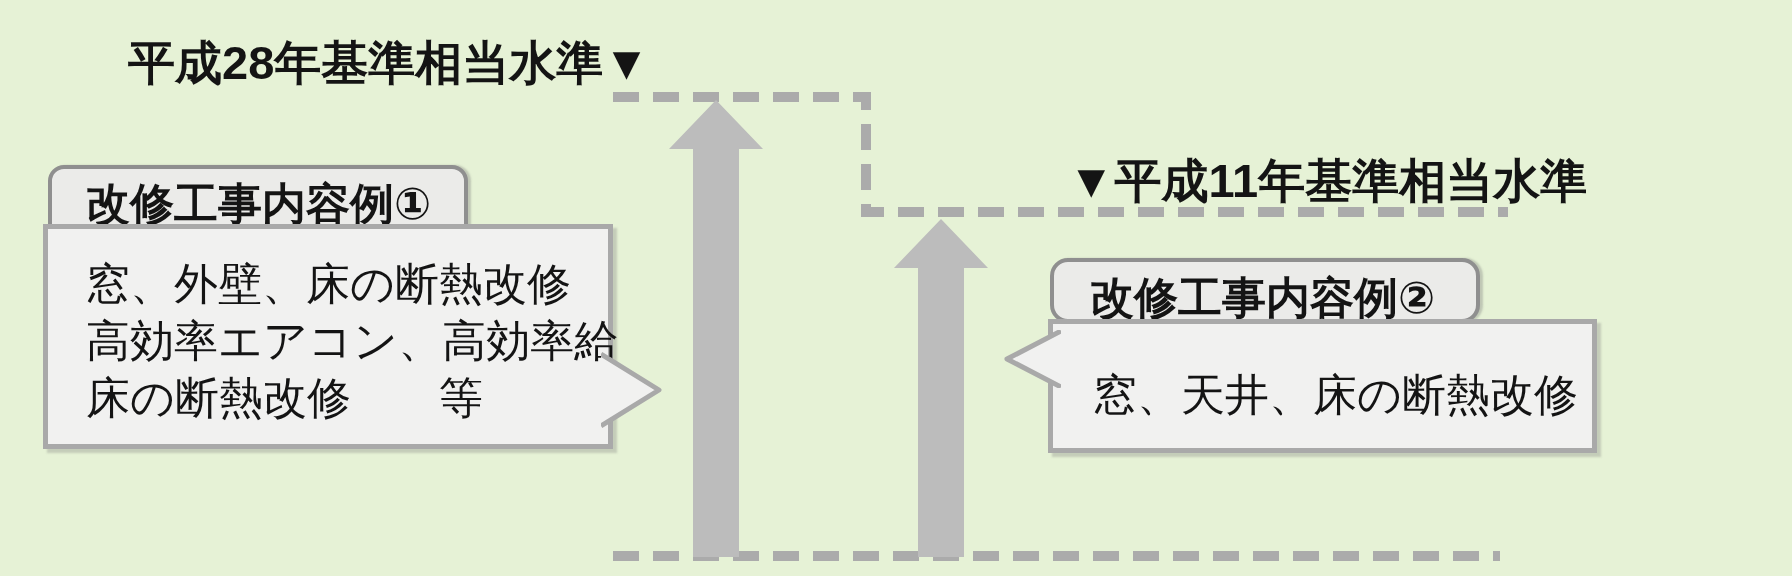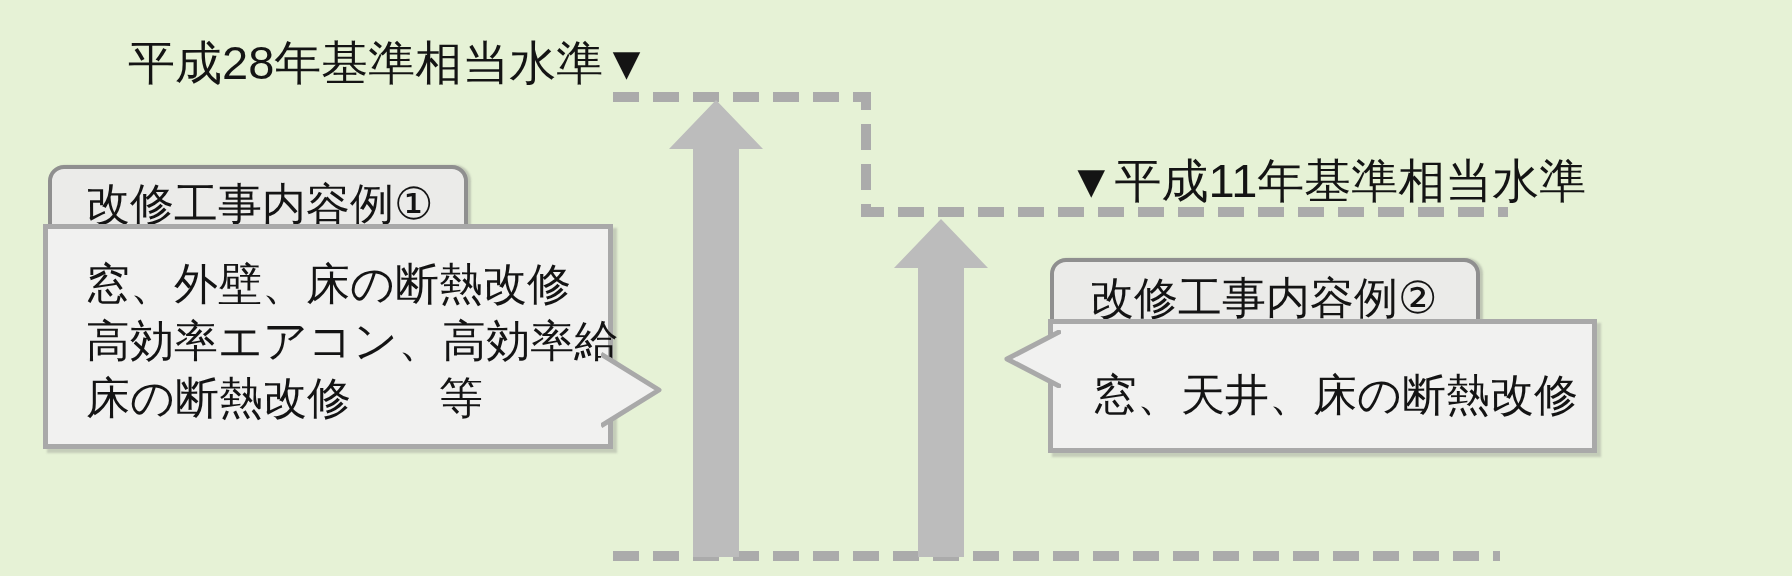--- a/index.html
+++ b/index.html
@@ -12,40 +12,40 @@
   #stage {
     position: relative;
     width: 1792px; height: 576px;
     background: #e6f2d6;
   }
   #lines-layer {
     position: absolute; left: 0; top: 0; z-index: 1;
   }
   .level-label {
     position: absolute; z-index: 2;
-    font-size: 47px; font-weight: 400; color: #141414;
+    font-size: 47px; font-weight: 700; color: #141414;
     line-height: 50px; white-space: nowrap;
     letter-spacing: 0px;
   }
   #label-h28 { left: 128px; top: 38px; }
   #label-h11 { left: 1068px; top: 156px; }
   #label-h4  { left: 1060px; top: 497px; }
 
   .callout-tab {
     position: absolute; z-index: 3;
     box-sizing: border-box;
     background: #ebebe9;
     border: 4px solid #8f8f8f;
     border-radius: 16px 16px 0 0;
-    font-size: 44px; font-weight: 400; color: #141414;
+    font-size: 44px; font-weight: 700; color: #141414;
     white-space: nowrap;
     box-shadow: 3px 0 2px rgba(120,120,120,0.35);
   }
   #tab-1 { left: 48px;  top: 165px; width: 420px; height: 64px; padding: 6px 0 0 34px; }
-  #tab-2 { left: 1050px; top: 258px; width: 430px; height: 65px; padding: 7px 0 0 36px; }
+  #tab-2 { left: 1050px; top: 258px; width: 430px; height: 65px; padding: 7px 0 0 36px; border-radius: 18px; }
 
   .callout-body {
     position: absolute; z-index: 4;
     box-sizing: border-box;
     background: #f1f1f0;
     border: 5px solid #a9a9a9;
     box-shadow: 4px 4px 2px rgba(120,120,120,0.30);
   }
   #body-1 { left: 43px; top: 224px; width: 570px; height: 225px; padding: 26px 0 0 38px; }
   #body-2 { left: 1048px; top: 319px; width: 549px; height: 134px; padding: 42px 12px 0 40px; }

